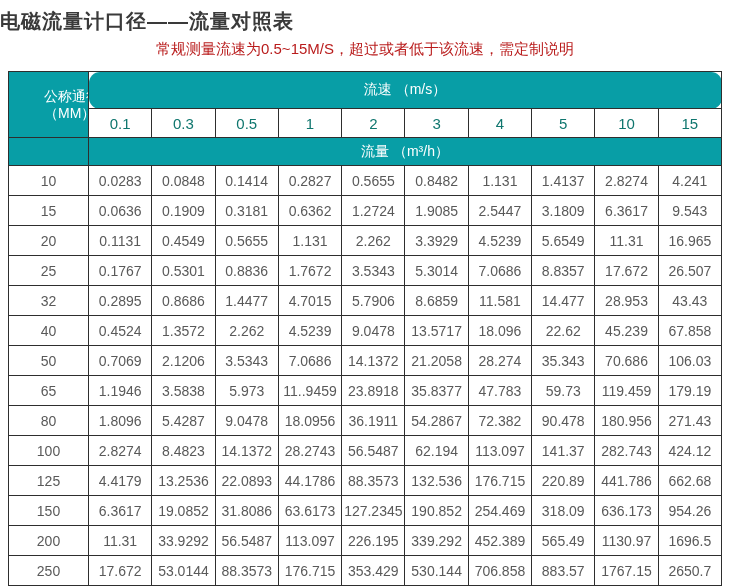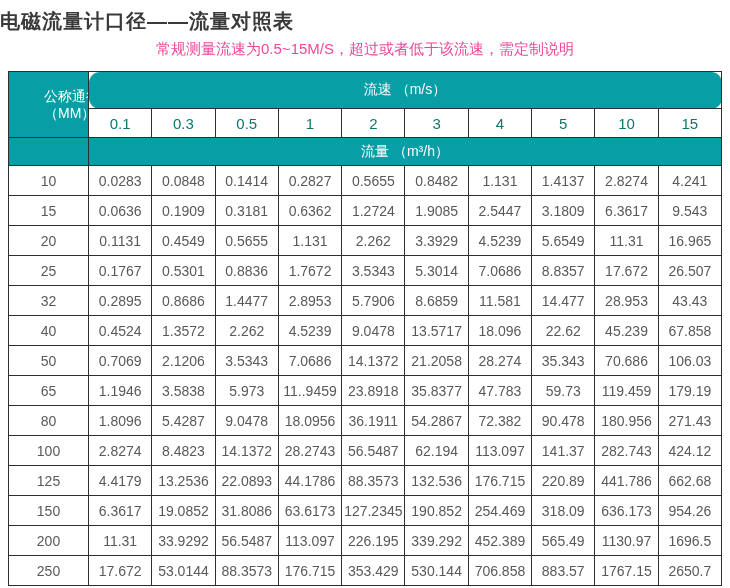--- a/index.html
+++ b/index.html
@@ -15,21 +15,21 @@
     text-align: left;
     font-size: 20px;
     font-weight: bold;
     color: #3a3a3a;
     margin: 8px 0 5px 0;
     letter-spacing: 1px;
   }
   .page-subtitle {
     text-align: center;
     font-size: 15px;
-    color: #ec4899;
+    color: #b91c1c;
     margin: 0 0 12px 0;
   }
   table.flow-table {
     border-collapse: collapse;
     table-layout: fixed;
     width: 714px;
     margin: 0 auto;
   }
   .flow-table th, .flow-table td {
     border: 1px solid #2e2e2e;
@@ -160,21 +160,21 @@
         <td>7.0686</td>
         <td>8.8357</td>
         <td>17.672</td>
         <td>26.507</td>
       </tr>
       <tr>
         <td class="dn">32</td>
         <td>0.2895</td>
         <td>0.8686</td>
         <td>1.4477</td>
-        <td>2.8953</td>
+        <td>4.7015</td>
         <td>5.7906</td>
         <td>8.6859</td>
         <td>11.581</td>
         <td>14.477</td>
         <td>28.953</td>
         <td>43.43</td>
       </tr>
       <tr>
         <td class="dn">40</td>
         <td>0.4524</td>

